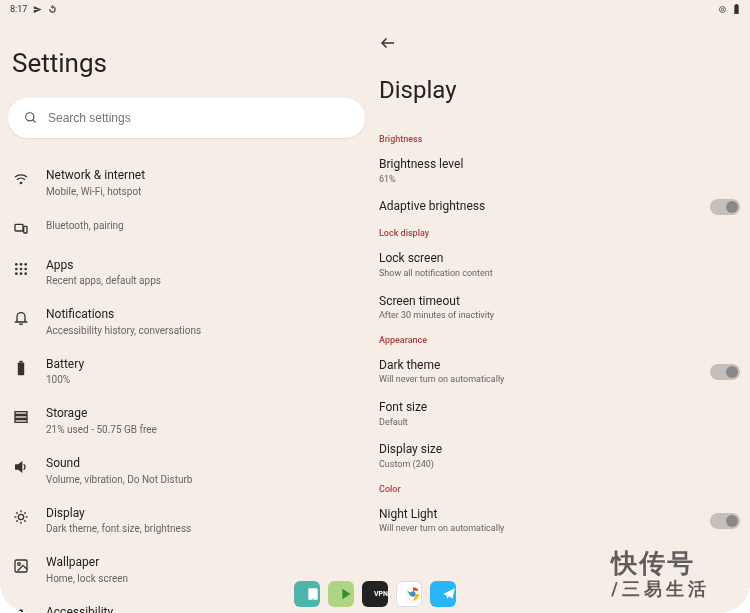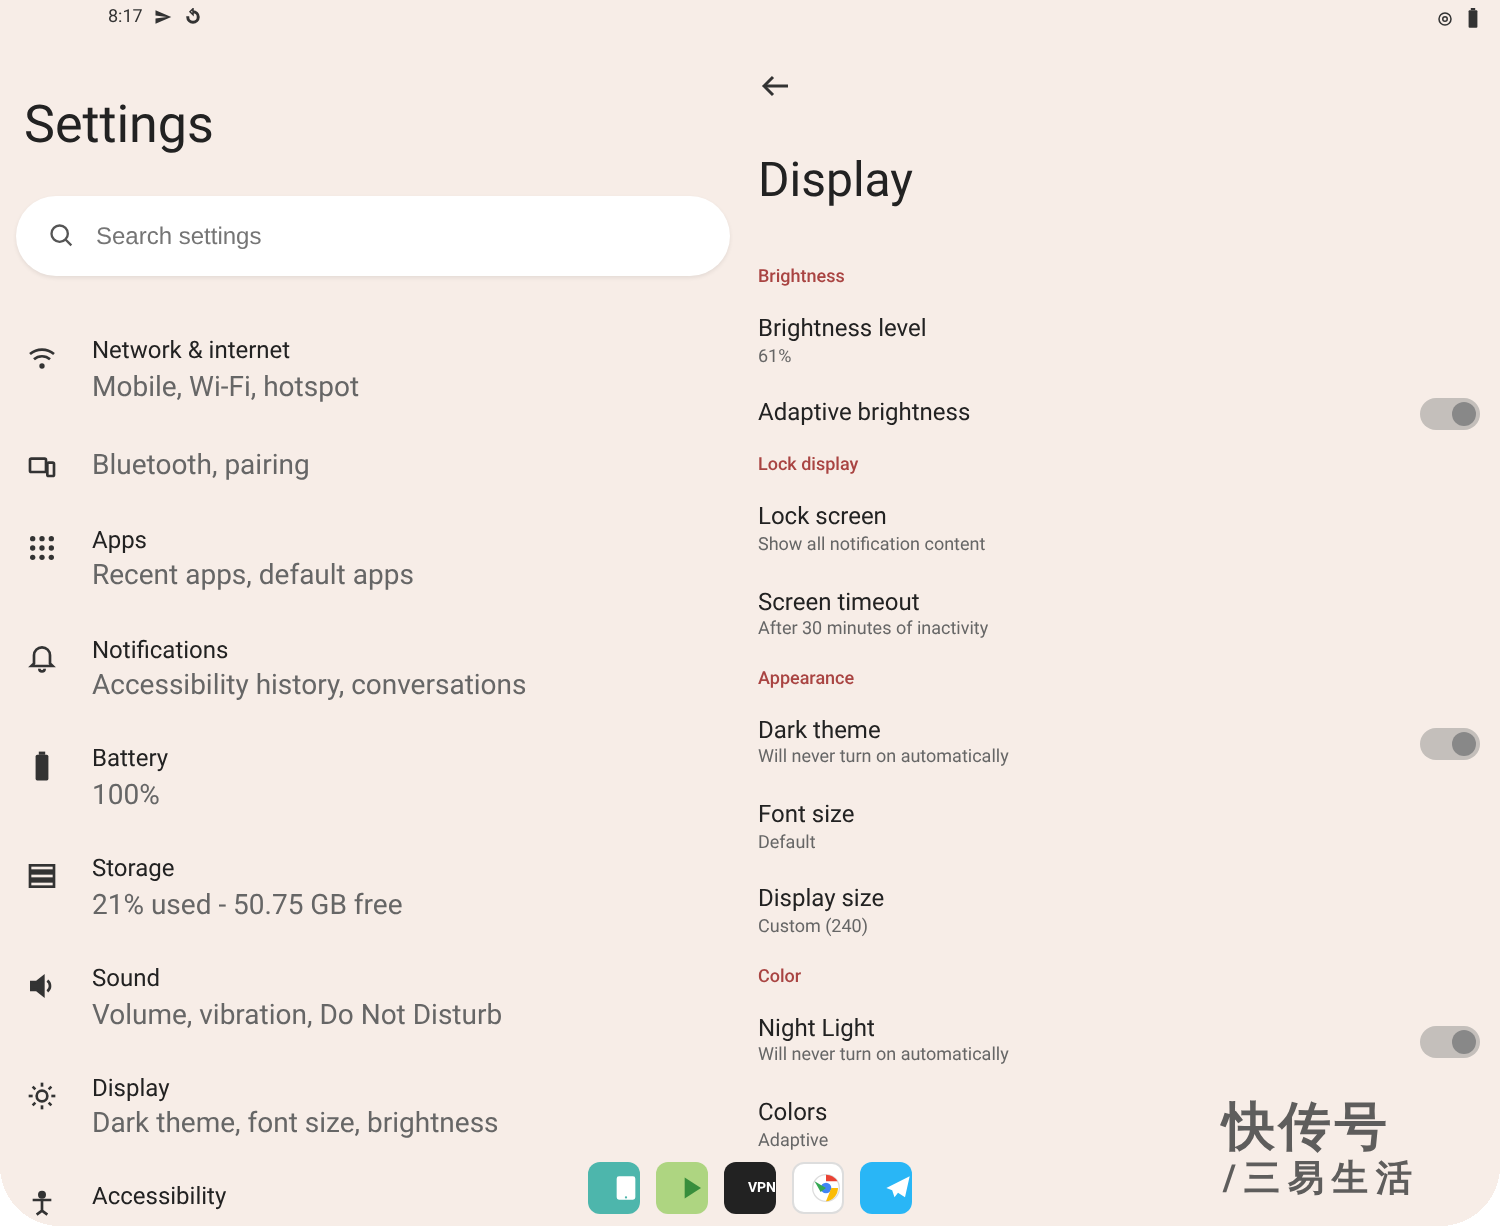--- a/index.html
+++ b/index.html
@@ -13,21 +13,21 @@
     }
     .status-bar {
       height: 18px;
       display: flex;
       justify-content: space-between;
       align-items: center;
       padding: 0 10px;
       font-size: 9px;
       color: #333;
     }
-    .status-left { display: flex; gap: 6px; align-items: flex-start; margin-left: 44px; }
+    .status-left { display: flex; gap: 6px; align-items: center; }
     .status-right { display: flex; gap: 6px; align-items: center; }
     .main { display: flex; height: calc(100% - 18px); }
     .left-pane {
       width: 375px;
       padding: 0 0 0 0;
       position: relative;
     }
     .right-pane {
       width: 375px;
       padding: 0 0 0 0;
@@ -77,21 +77,21 @@
       margin-top: 2px;
       flex-shrink: 0;
     }
     .list-content { flex: 1; }
     .list-title {
       font-size: 12px;
       color: #222;
       line-height: 1.3;
     }
     .list-sub {
-      font-size: 14px;
+      font-size: 10px;
       color: #666;
       margin-top: 1px;
       line-height: 1.3;
     }
     .back-arrow {
       padding: 16px 0 0 4px;
     }
     .display-title {
       font-size: 24px;
       font-weight: 400;
@@ -352,20 +352,33 @@
             </svg>
           </span>
         <div class="list-content">
             <div class="list-title">Display</div>
             <div class="list-sub">Dark theme, font size, brightness</div>
           </div>
       </div>
       <div class="list-item">
         <span class="list-icon">
             <svg width="16" height="16" viewBox="0 0 24 24" fill="none" stroke="#333" stroke-width="2">
+              <rect x="3" y="3" width="18" height="18" rx="2"></rect>
+              <circle cx="9" cy="9" r="2"></circle>
+              <path d="M21 17l-6-6-8 8"></path>
+            </svg>
+          </span>
+        <div class="list-content">
+            <div class="list-title">Wallpaper</div>
+            <div class="list-sub">Home, lock screen</div>
+          </div>
+      </div>
+      <div class="list-item">
+        <span class="list-icon">
+            <svg width="16" height="16" viewBox="0 0 24 24" fill="none" stroke="#333" stroke-width="2">
               <circle cx="12" cy="5" r="2" fill="#333"></circle>
               <path d="M5 9h14M12 9v8M8 20l4-3 4 3"></path>
             </svg>
           </span>
         <div class="list-content">
             <div class="list-title">Accessibility</div>
           </div>
       </div>
 
     </div>
@@ -437,26 +450,20 @@
       </div>
 
       <div>
         <div class="section-header">Color</div>
         <div class="setting-row">
           <div class="setting-content">
               <div class="setting-title">Night Light</div>
               <div class="setting-sub">Will never turn on automatically</div>
             </div>
           <div class="toggle"></div>
-        </div>
-        <div class="setting-row">
-          <div class="setting-content">
-              <div class="setting-title">Colors</div>
-              <div class="setting-sub">Adaptive</div>
-            </div>
         </div>
       </div>
     </div>
   </div>
 </div>
 
 <div class="corner-bl"></div>
 <div class="corner-br"></div>
 
 <div class="taskbar">

